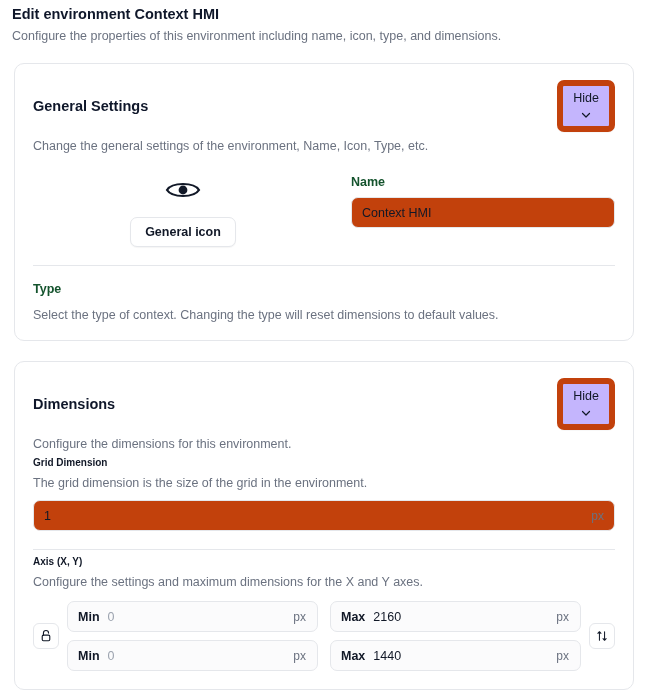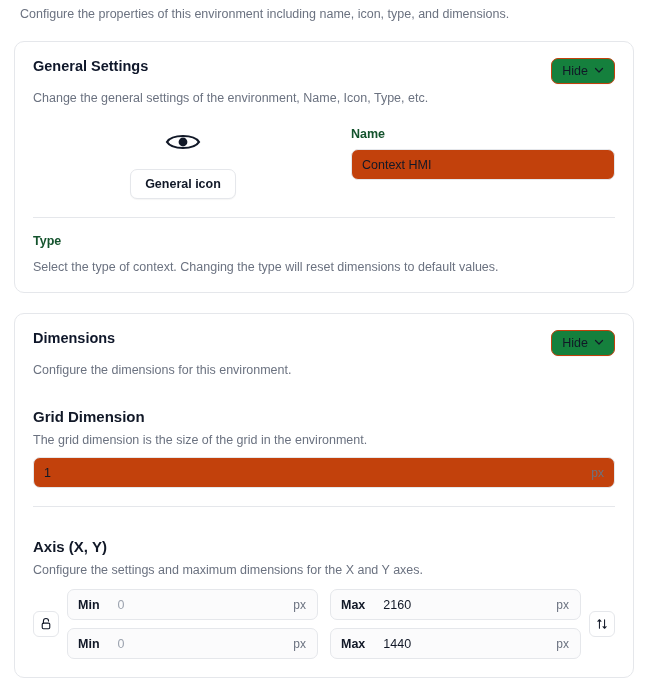--- a/index.html
+++ b/index.html
@@ -15,60 +15,61 @@
 
   .page-title {
     font-size: 14.5px;
     font-weight: bold;
     color: #0f172a;
     margin: 6px 0 0 4px;
   }
   .page-subtitle {
     font-size: 12.5px;
     color: #6b7280;
-    margin: 7px 0 0 12px;
+    margin: 7px 0 0 4px;
   }
 
   .card {
     margin: 20px 6px 0 6px;
     border: 1px solid #e5e7eb;
     border-radius: 10px;
     background: #fff;
     padding: 16px 18px 18px 18px;
     position: relative;
   }
   .card-header-row {
     display: flex;
-    align-items: flex-start;
+    align-items: center;
     justify-content: space-between;
   }
   .card-title {
     font-size: 14.5px;
     font-weight: bold;
     color: #0f172a;
     margin: 0;
   }
   .card-desc {
     font-size: 12.5px;
     color: #6b7280;
     margin-top: 7px;
   }
 
   .hide-btn {
     display: inline-flex;
     align-items: center;
     gap: 6px;
-    border: 1px solid #c2410c;
-    border-radius: 7px;
-    background: #15803d;
+    border: 6px solid #c2410c;
+    border-radius: 7px;
+    background: #c4b5fd;
     padding: 5px 10px;
     font-size: 12.5px;
     color: #111827;
     cursor: pointer;
     box-shadow: 0 1px 1px rgba(0,0,0,0.03);
+    flex-direction: column;
   }
   .chev {
     width: 10px; height: 10px;
     display: inline-block;
     position: relative;
     top: -1px;
   }
   .chev svg { display: block; }
 
   
@@ -154,24 +155,24 @@
     pointer-events: none;
   }
   .help-text {
     font-size: 12.5px;
     color: #6b7280;
     margin-top: 12px;
   }
 
   
   .sub-label {
-    font-size: 15px;
-    font-weight: bold;
-    color: #111827;
-    margin-top: 31px;
+    font-size: 10px;
+    font-weight: bold;
+    color: #111827;
+    margin-top: 6px;
   }
   .sub-desc {
     font-size: 12.5px;
     color: #6b7280;
     margin-top: 8px;
   }
   .input-with-suffix {
     position: relative;
     margin-top: 10px;
   }
@@ -223,21 +224,20 @@
   }
   .minmax {
     position: relative;
     height: 31px;
     border: 1px solid #e5e7eb;
     border-radius: 7px;
     background: #fbfbfc;
     display: flex;
     align-items: center;
     padding: 0 30px 0 10px;
-    gap: 10px;
   }
   .minmax .mm-label {
     font-size: 12.5px;
     font-weight: bold;
     color: #111827;
     margin-right: 8px;
   }
   .minmax input {
     border: none;
     background: transparent;
@@ -248,20 +248,21 @@
     width: 100%;
     padding: 0;
   }
   .minmax input::placeholder { color: #9ca3af; }
 </style>
 </head>
 <body>
 
 <div class="page">
 
+  <div class="page-title">Edit environment Context HMI</div>
   <div class="page-subtitle">Configure the properties of this environment including name, icon, type, and dimensions.</div>
 
   <div class="card">
     <div class="card-header-row">
       <div>
         <div class="card-title">General Settings</div>
       </div>
       <button class="hide-btn">
         <span>Hide</span>
         <span class="chev">

